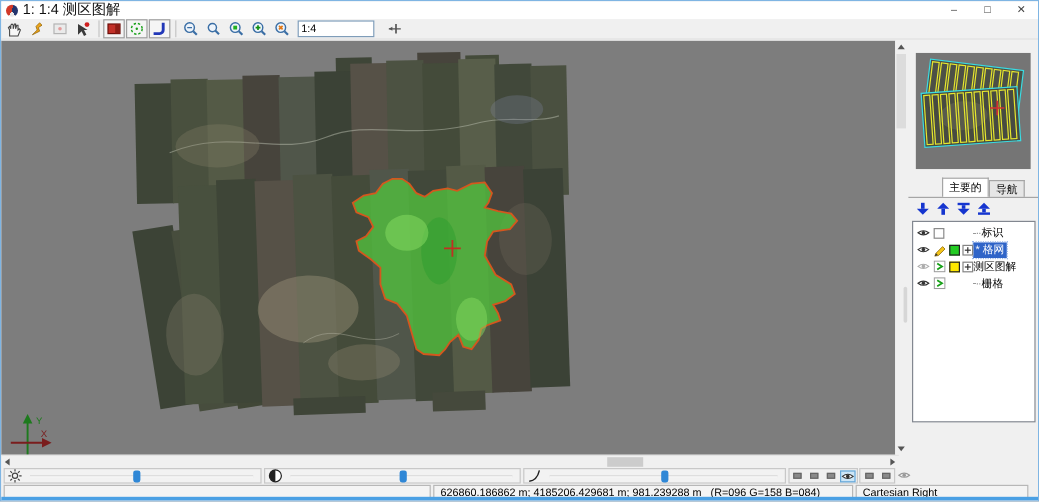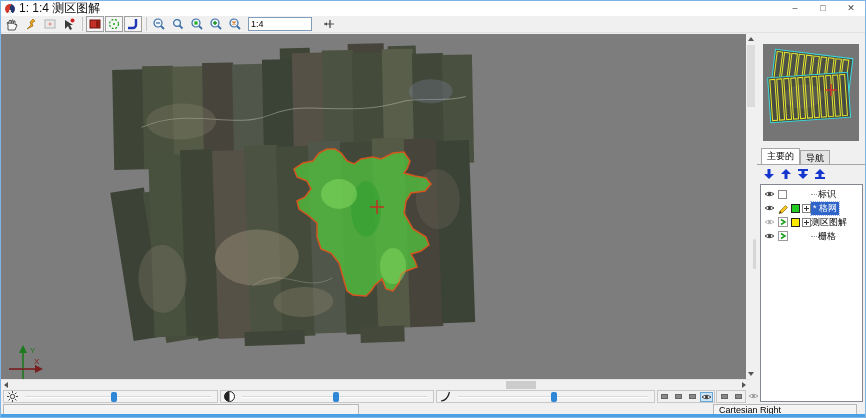--- a/index.html
+++ b/index.html
@@ -38,25 +38,25 @@
   .harr{position:absolute;width:0;height:0;top:2px;}
   .harr.l{left:3px;border-top:3px solid transparent;border-bottom:3px solid transparent;border-right:4px solid #555;}
   .harr.r{right:3px;border-top:3px solid transparent;border-bottom:3px solid transparent;border-left:4px solid #555;}
   .hthumb{position:absolute;left:505px;top:1px;width:30px;height:8px;background:#cccccc;}
   
   .rpanel{position:absolute;left:756px;top:33px;width:109px;height:370px;background:#f0f0f0;}
   .grip{position:absolute;left:752px;top:238px;width:3px;height:30px;background:#d6d6d6;border-radius:2px;}
   .thumbbox{position:absolute;left:6px;top:10px;width:96px;height:97px;}
   .tabs{position:absolute;left:4px;top:114px;height:16px;display:flex;align-items:flex-end;}
   .tab{border:1px solid #a5a5a5;border-bottom:none;padding:1px 5px 2px 5px;background:#e6e6e6;height:14px;}
-  .tab.active{background:#fff;height:16px;position:relative;z-index:2;}
+  .tab.active{background:#fff;height:16px;position:relative;z-index:2;margin-left:24px;}
   .tabline{position:absolute;left:0;top:130px;width:109px;height:1px;background:#a5a5a5;}
   .arrowrow{position:absolute;left:4px;top:133px;display:flex;gap:2px;}
   .abtn{width:15px;height:14px;display:flex;align-items:center;justify-content:center;}
-  .layerlist{position:absolute;left:3px;top:150px;width:103px;height:218px;background:#fff;
+  .layerlist{position:absolute;left:3px;top:150px;width:103px;height:168px;background:#fff;
              border:1px solid #828790;padding-top:2px;}
   .lrow{display:flex;align-items:center;height:14px;padding-left:2px;}
   .slot-eye{width:13px;display:flex;justify-content:center;}
   .slot-2{width:13px;display:flex;justify-content:center;}
   .slot-sw{width:12px;display:flex;justify-content:center;}
   .slot-ex{width:10px;display:flex;justify-content:center;}
   .swatch{width:9px;height:9px;border:1px solid #222;}
   .chk{width:9px;height:9px;border:1px solid #8a8a8a;background:#fff;}
   .expander{width:9px;height:9px;border:1px solid #848484;background:#fff;position:relative;}
   .expander:before{content:"";position:absolute;left:1px;top:3px;width:5px;height:1px;background:#333;}
@@ -493,17 +493,18 @@
     <span class="mbtn grayed" style="position:absolute;left:746px;top:1px;">
         <svg width="11" height="8">
           <path d="M1 4 Q5.5 0.5 10 4 Q5.5 7.5 1 4 Z" fill="#fff" stroke="#333" stroke-width="0.9"></path>
           <circle cx="5.5" cy="4" r="1.5" fill="#333"></circle>
         </svg>
       </span>
   </div>
 
   <div class="statusbar">
     <span class="ssec" style="left:2px;width:356px;"></span>
+    <span class="ssec" style="left:360px;width:350px;">626860.186862 m; 4185206.429681 m; 981.239288 m   (R=096 G=158 B=084)</span>
     <span class="ssec" style="left:712px;width:144px;">Cartesian Right</span>
   </div>
   <div class="bottom-edge"></div>
 
 </div>
 
 </body></html>

